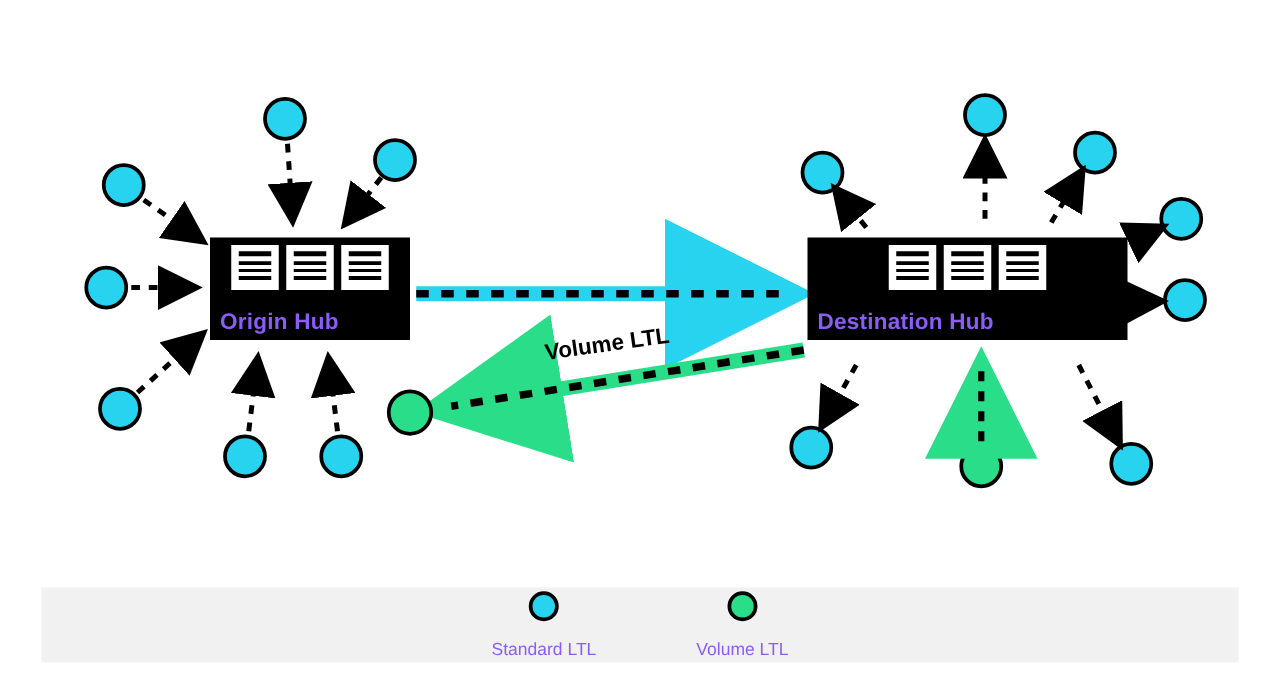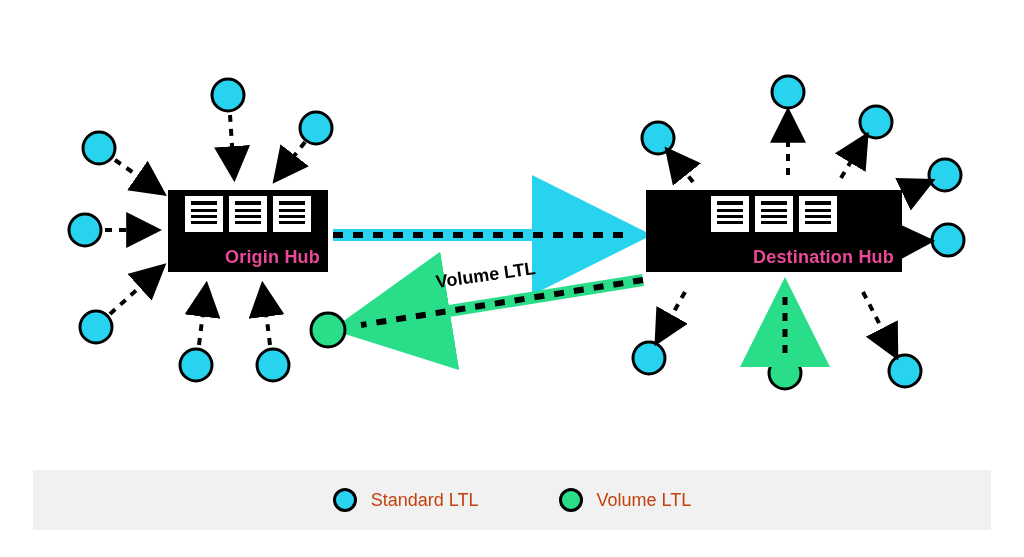--- a/index.html
+++ b/index.html
@@ -63,44 +63,45 @@
     content: "";
     position: absolute;
     left: 6px; right: 6px; top: 13px; bottom: 5px;
     background: repeating-linear-gradient(
       to bottom,
       #000 0, #000 3px,
       #fff 3px, #fff 6px
     );
   }
   .hub .hub-label {
-    color: #ec4899;
+    color: #8b5cf6;
     font-weight: 700;
     font-size: 18px;
-    text-align: right;
+    text-align: left;
     letter-spacing: 0.2px;
   }
   .legend-bar {
     position: absolute;
     left: 33px;
     width: 958px;
     top: 470px;
     height: 60px;
     background: #f1f1f1;
     display: flex;
     align-items: center;
     justify-content: center;
     gap: 80px;
   }
   .legend-item {
     display: flex;
     align-items: center;
     gap: 14px;
-    font-size: 18px;
-    color: #c2410c;
+    font-size: 14px;
+    color: #8b5cf6;
+    flex-direction: column;
   }
   .legend-dot {
     width: 24px;
     height: 24px;
     border-radius: 50%;
     border: 3px solid #000;
     box-sizing: border-box;
   }
   .flow-label {
     position: absolute;

